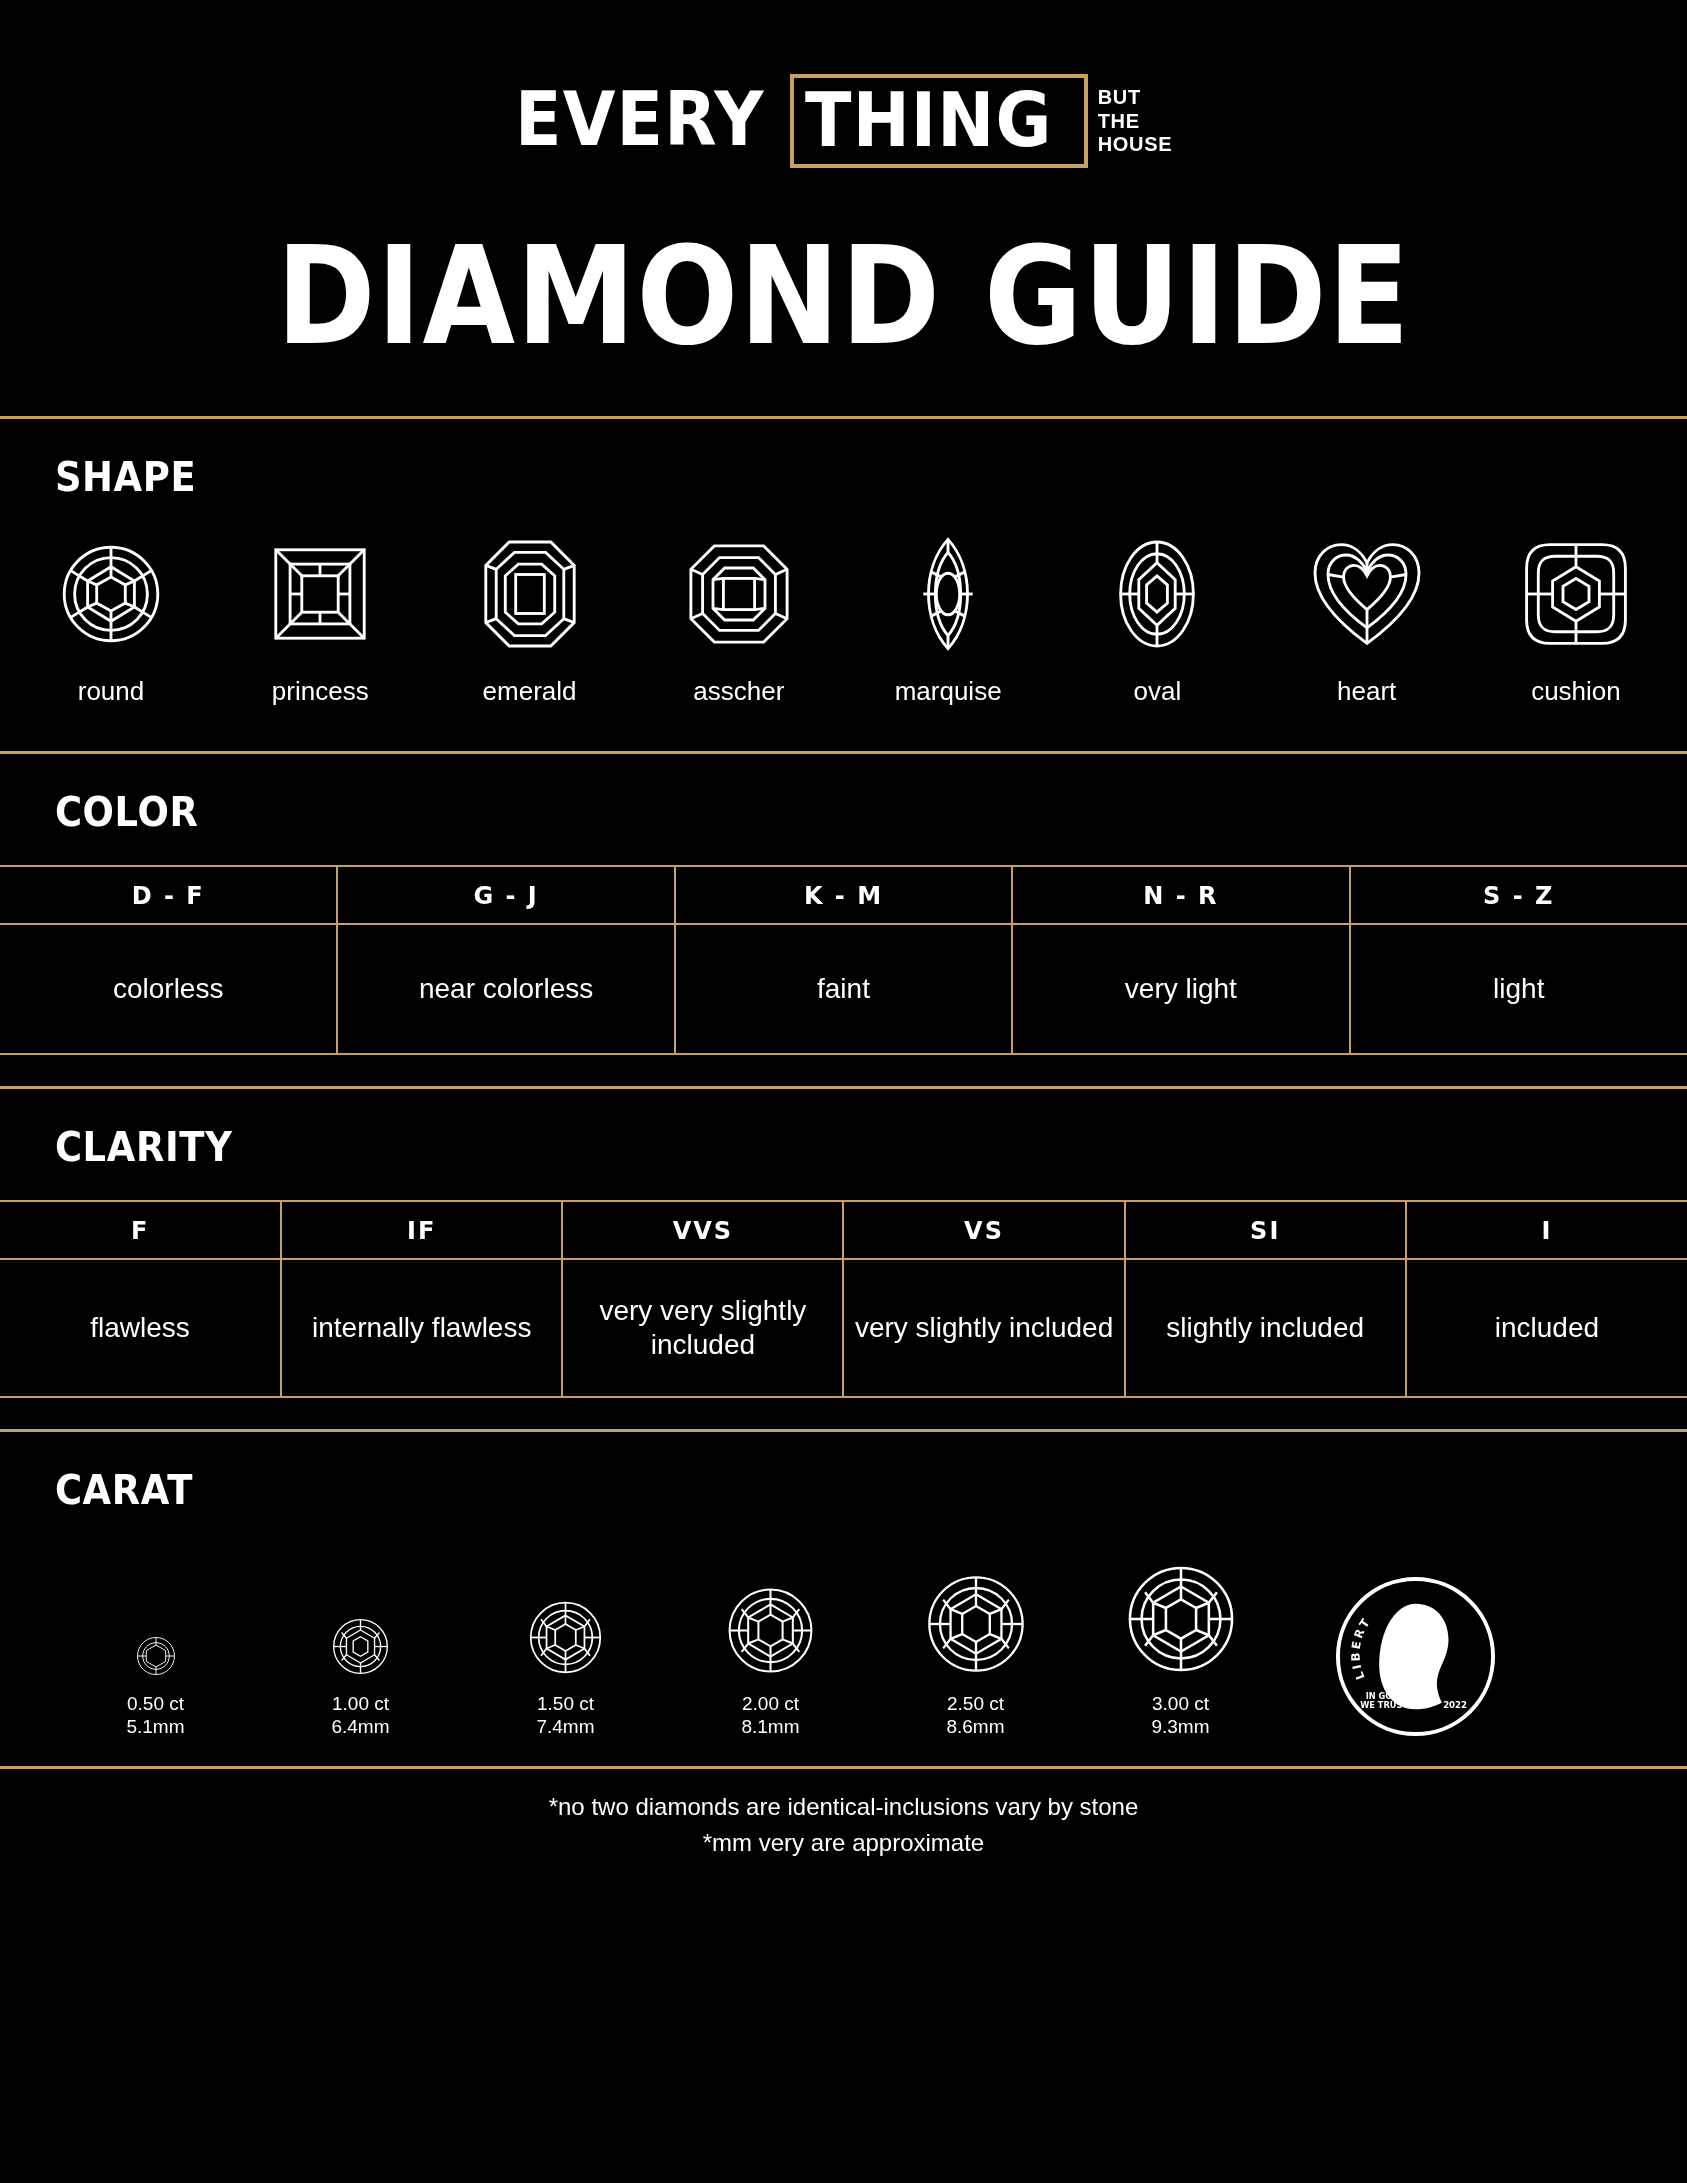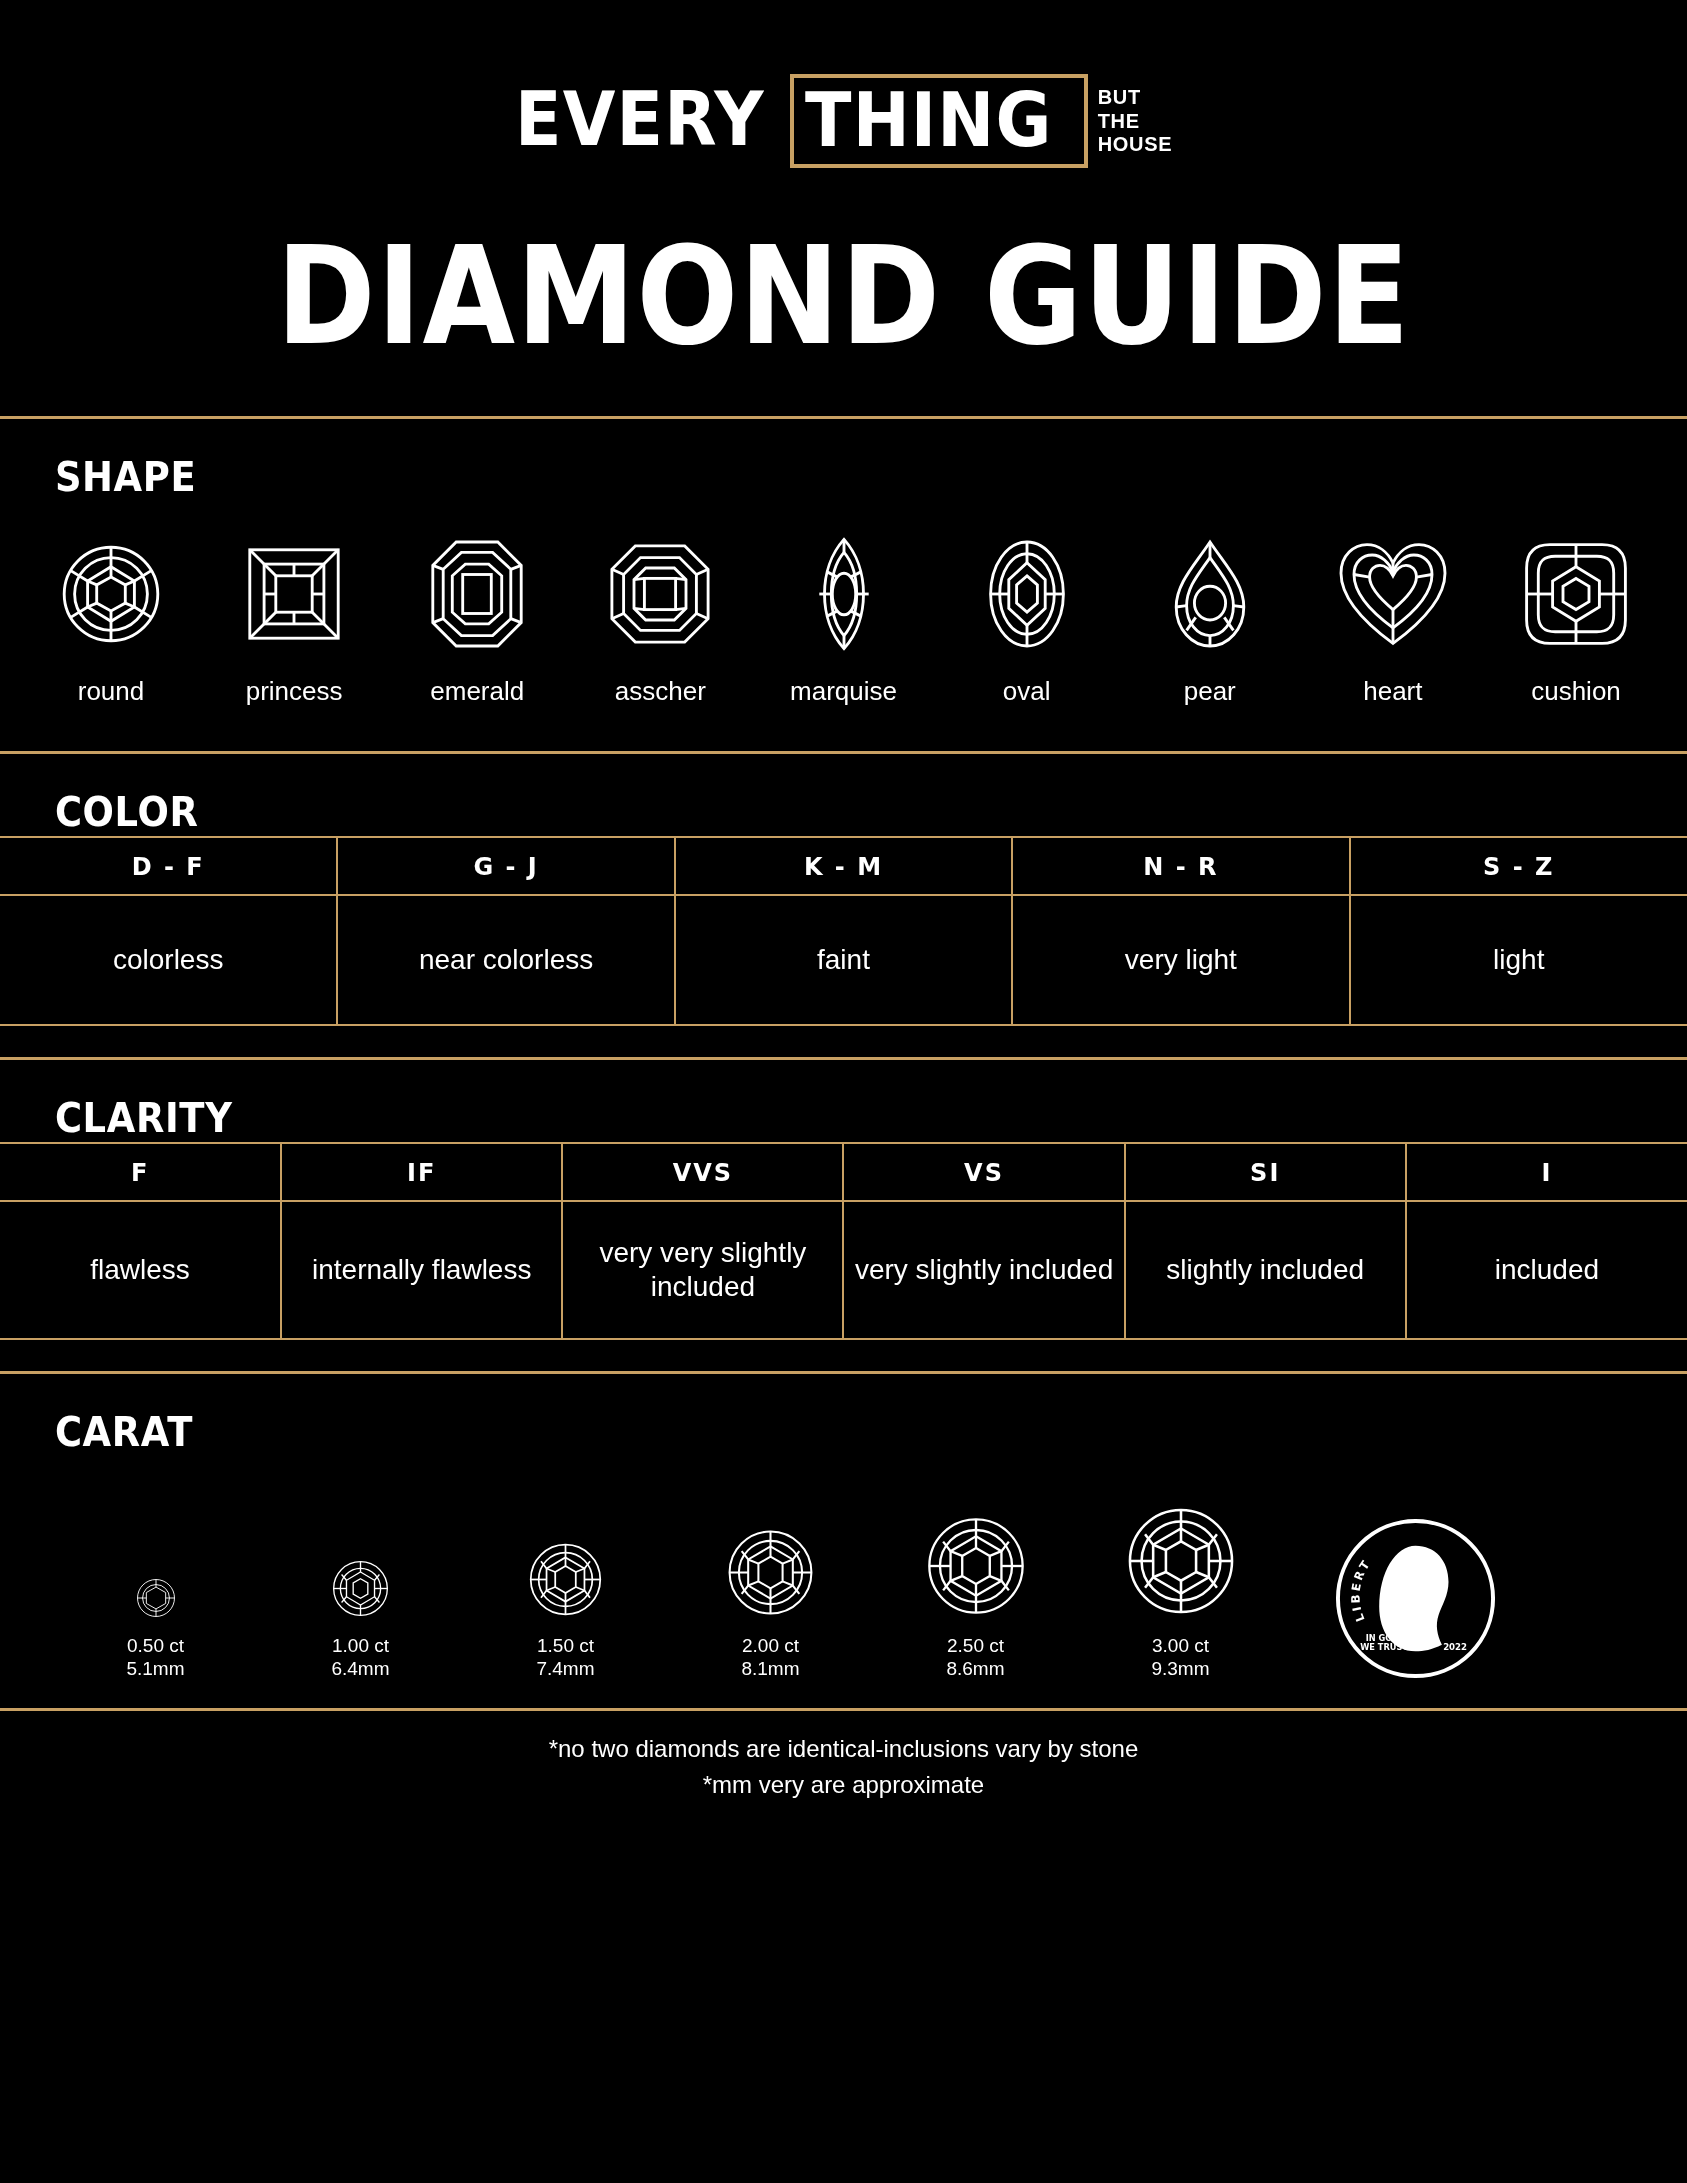--- a/index.html
+++ b/index.html
@@ -113,20 +113,21 @@
     font-size: 26px;
     color: #ffffff;
     font-family: "Liberation Sans", sans-serif;
   }
   .shape-pad { height: 36px; }
 
   
   .tbl {
     width: 100%;
     border-collapse: collapse;
+    margin-top: 29px;
     table-layout: fixed;
   }
   .tbl th, .tbl td {
     border: 2px solid #c8a063;
     text-align: center;
     color: #ffffff;
   }
   .tbl th:first-child, .tbl td:first-child { border-left: none; }
   .tbl th:last-child, .tbl td:last-child { border-right: none; }
   .tbl th {
@@ -306,34 +307,20 @@
         <polygon class="stroke" points="50,36 58,43 58,57 50,64 42,57 42,43"></polygon>
         <line class="stroke" x1="50" y1="10" x2="50" y2="26"></line>
         <line class="stroke" x1="50" y1="90" x2="50" y2="74"></line>
         <line class="stroke" x1="22" y1="50" x2="36" y2="50"></line>
         <line class="stroke" x1="78" y1="50" x2="64" y2="50"></line>
       </svg>
       <div class="shape-label">oval</div>
     </div>
 
 
-    <div class="shape-item">
-      <svg width="130" height="130" viewBox="0 0 100 100">
-        <path class="stroke" d="M50 10 C62 28 76 42 76 60 C76 77 64 90 50 90 C36 90 24 77 24 60 C24 42 38 28 50 10 Z"></path>
-        <path class="stroke" d="M50 22 C59 35 68 45 68 59 C68 72 60 82 50 82 C40 82 32 72 32 59 C32 45 41 35 50 22 Z"></path>
-        <ellipse class="stroke" cx="50" cy="57" rx="12" ry="13"></ellipse>
-        <line class="stroke" x1="50" y1="10" x2="50" y2="22"></line>
-        <line class="stroke" x1="24" y1="60" x2="32" y2="59"></line>
-        <line class="stroke" x1="76" y1="60" x2="68" y2="59"></line>
-        <line class="stroke" x1="50" y1="90" x2="50" y2="82"></line>
-        <line class="stroke" x1="32" y1="78" x2="39" y2="68"></line>
-        <line class="stroke" x1="68" y1="78" x2="61" y2="68"></line>
-      </svg>
-      <div class="shape-label">pear</div>
-    </div>
 
     <div class="shape-item">
       <svg width="130" height="130" viewBox="0 0 100 100">
         <path class="stroke" d="M50 88 C20 66 10 48 10 34 C10 20 20 12 30 12 C39 12 46 18 50 26 C54 18 61 12 70 12 C80 12 90 20 90 34 C90 48 80 66 50 88 Z"></path>
         <path class="stroke" d="M50 76 C28 60 20 46 20 35 C20 25 27 20 34 20 C41 20 47 26 50 33 C53 26 59 20 66 20 C73 20 80 25 80 35 C80 46 72 60 50 76 Z"></path>
         <path class="stroke" d="M50 62 C38 52 32 44 32 37 C32 31 36 28 40 28 C45 28 48 32 50 36 C52 32 55 28 60 28 C64 28 68 31 68 37 C68 44 62 52 50 62 Z"></path>
         <line class="stroke" x1="50" y1="26" x2="50" y2="36"></line>
         <line class="stroke" x1="50" y1="62" x2="50" y2="88"></line>
         <line class="stroke" x1="20" y1="35" x2="32" y2="37"></line>
         <line class="stroke" x1="80" y1="35" x2="68" y2="37"></line>

